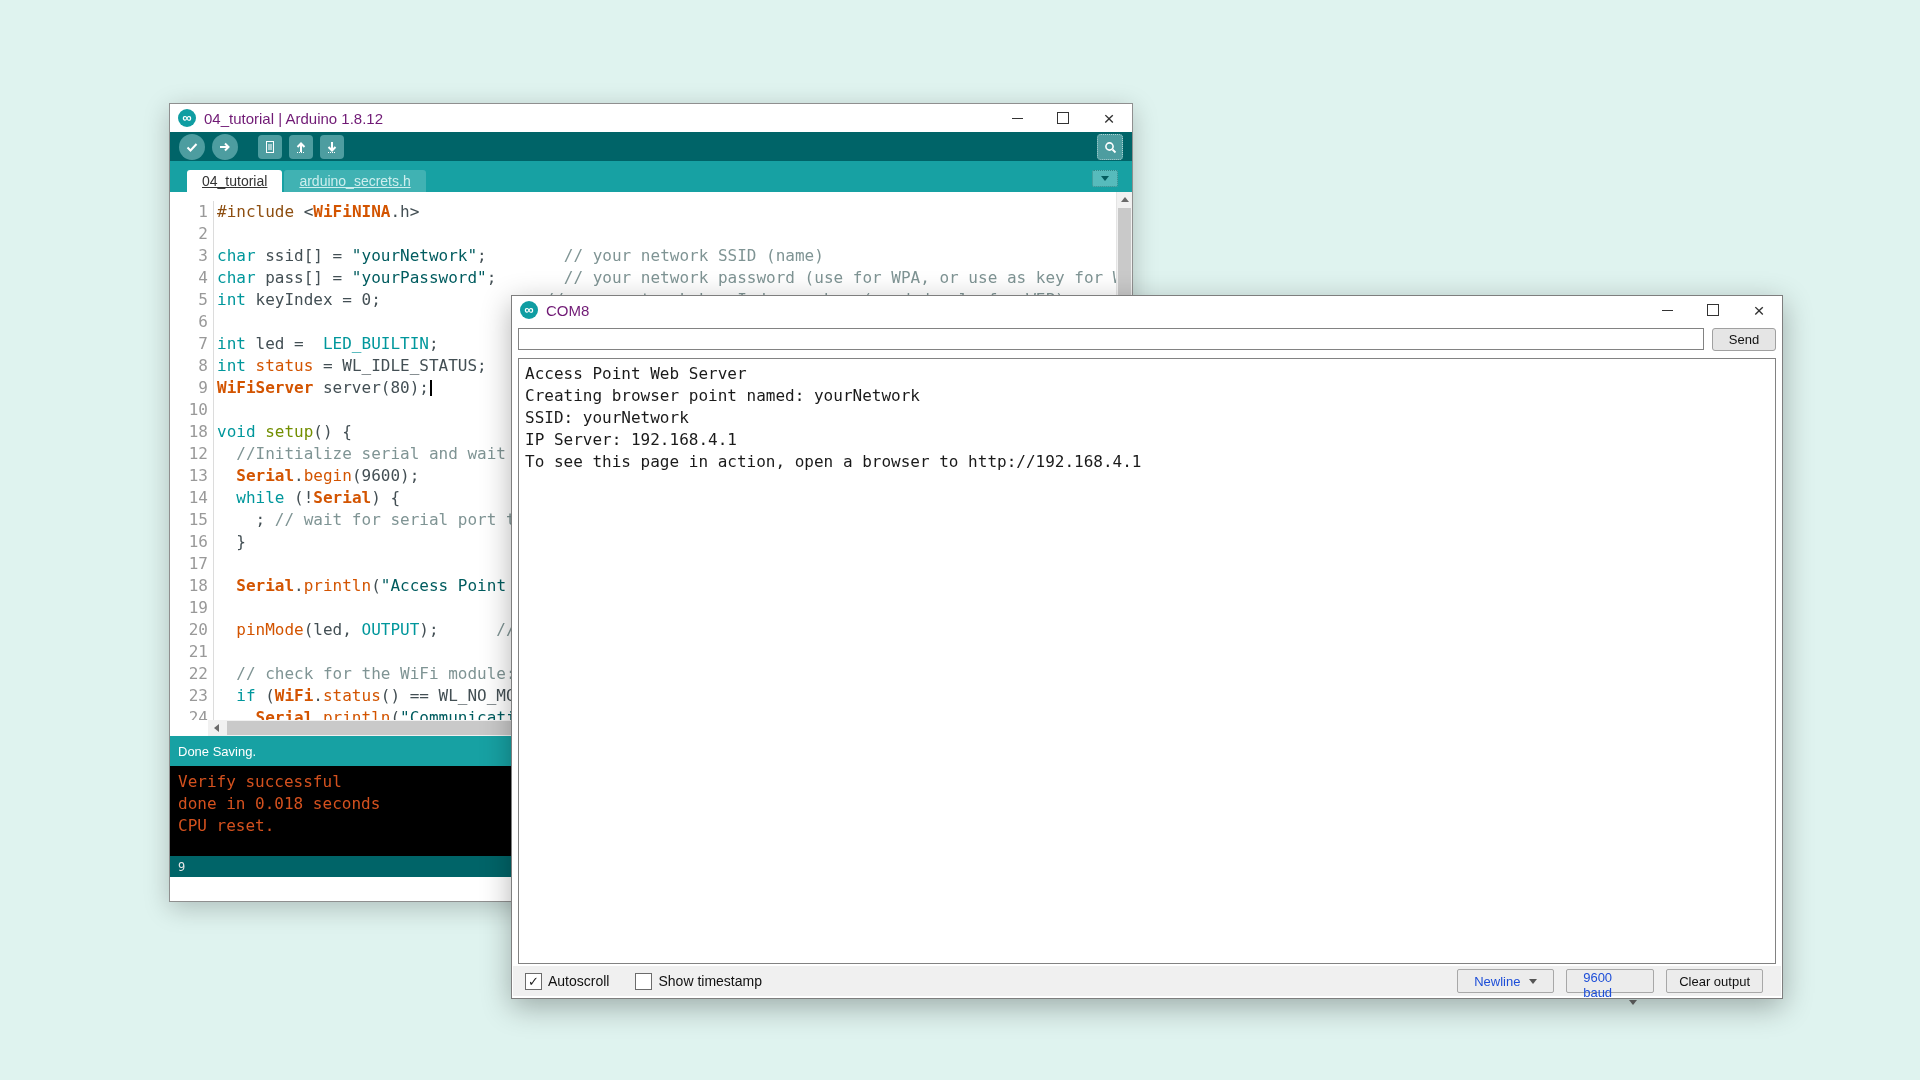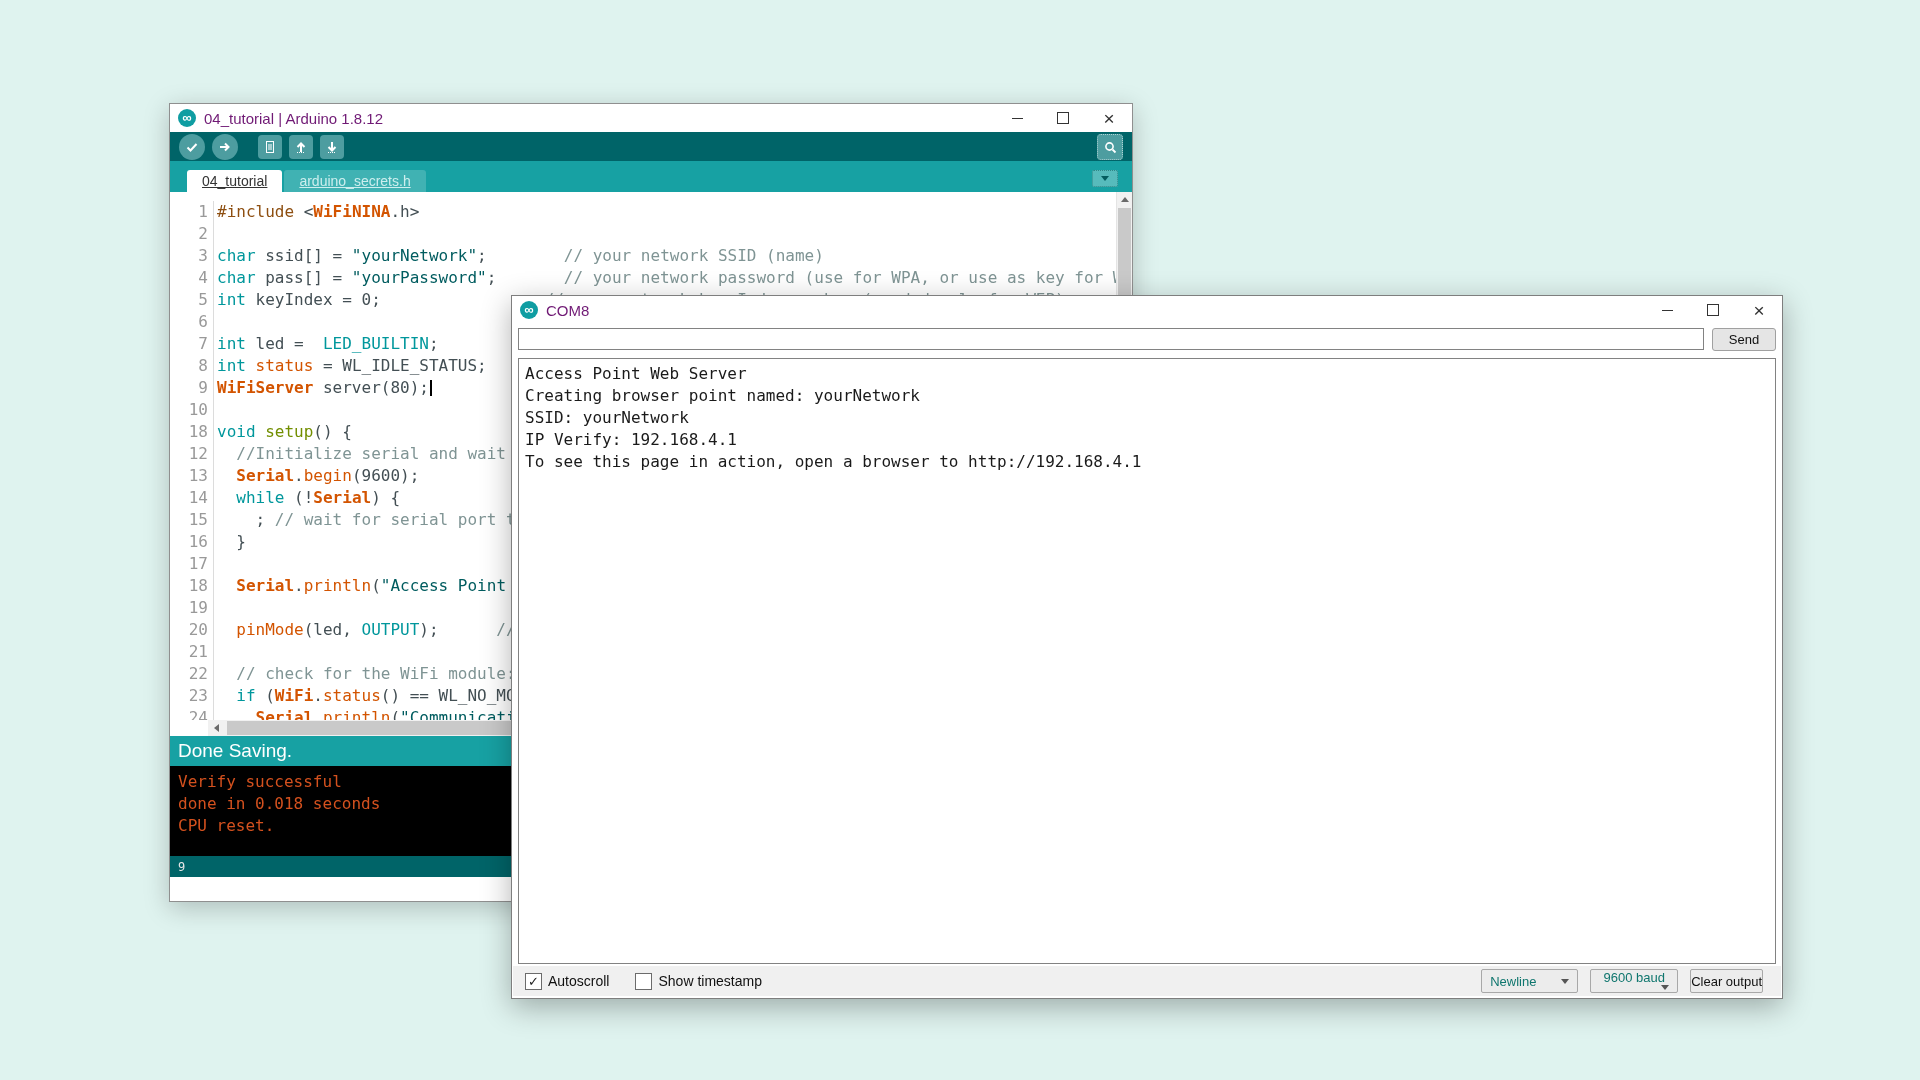--- a/index.html
+++ b/index.html
@@ -48,21 +48,21 @@
   .aw-vscroll{position:absolute;right:0;top:0;bottom:0;width:15px;background:#f1f1f1;border-left:1px solid #e4e4e4;}
   .vs-arrow{height:15px;display:flex;align-items:center;justify-content:center;}
   .tri-up{width:0;height:0;border-left:4px solid transparent;border-right:4px solid transparent;border-bottom:5px solid #6a6a6a;}
   .vs-thumb{position:absolute;left:1px;right:1px;top:16px;height:96px;background:#c9c9c9;}
   .aw-hscroll{height:16px;background:#fff;position:relative;}
   .hs-track{position:absolute;left:38px;right:16px;top:0;bottom:0;background:#f1f1f1;}
   .hs-arrow{position:absolute;left:0;top:0;width:17px;height:16px;display:flex;align-items:center;justify-content:center;}
   .tri-left{width:0;height:0;border-top:4px solid transparent;border-bottom:4px solid transparent;border-right:5px solid #6a6a6a;}
   .hs-thumb{position:absolute;left:19px;top:1px;bottom:1px;width:600px;background:#c9c9c9;}
   .aw-statusbar{height:30px;background:#17A1A3;display:flex;align-items:center;}
-  .aw-statusbar span{color:#fff;font-size:19px;padding-left:8px;}
+  .aw-statusbar span{color:#fff;font-size:13px;padding-left:8px;}
   .aw-console{height:90px;background:#000;padding:5px 0 0 8px;box-sizing:border-box;
     font-family:"DejaVu Sans Mono","Liberation Mono",monospace;font-size:16px;line-height:22px;color:#d4511e;overflow:hidden;}
   .aw-linestatus{height:21px;background:#006468;display:flex;align-items:center;}
   .aw-linestatus span{color:#e8e8e8;font-size:12px;font-family:"DejaVu Sans Mono",monospace;padding-left:8px;}
   
   .serial-window{left:511px;top:295px;width:1272px;height:704px;z-index:2;border:1px solid #7e7e7e;box-shadow:0 8px 28px rgba(0,0,0,.30);}
   .sm-titlebar{height:28px;display:flex;align-items:center;background:#fff;}
   .sm-inputrow{position:absolute;top:32px;left:6px;right:6px;height:24px;display:flex;gap:8px;}
   .sm-input{flex:1;height:22px;border:1px solid #828282;box-sizing:border-box;font-size:14px;padding:0 4px;outline:none;background:#fff;}
   .sm-send{width:64px;height:23px;background:#e5e5e5;border:1px solid #a0a0a0;border-radius:3px;font-size:13px;color:#111;
@@ -70,24 +70,24 @@
   .sm-output{position:absolute;top:62px;left:6px;right:6px;bottom:34px;border:1px solid #828282;background:#fff;
     padding:4px 6px;box-sizing:border-box;font-family:"DejaVu Sans Mono","Liberation Mono",monospace;font-size:16px;
     line-height:22px;color:#1a1a1a;overflow:hidden;white-space:pre;}
   .sm-bottom{position:absolute;left:1px;right:1px;bottom:2px;height:30px;background:#f0f0f0;display:flex;align-items:center;padding-left:12px;box-sizing:border-box;}
   .checkbox{width:15px;height:15px;border:1px solid #6b6b6b;background:#fff;display:flex;align-items:center;justify-content:center;flex:0 0 auto;}
   .checkbox .check{font-size:13px;line-height:13px;color:#222;}
   .cb-label{font-size:14px;color:#111;margin-left:6px;white-space:nowrap;}
   .cb-space{width:26px;flex:0 0 auto;}
   .sm-right{margin-left:auto;display:flex;align-items:center;gap:12px;margin-right:18px;}
   .combo{width:97px;height:24px;background:#ececec;border:1px solid #a8a8a8;border-radius:2px;display:flex;align-items:center;
-    padding:0 8px;box-sizing:border-box;font-size:13px;color:#0f766e;}
+    padding:0 16px;box-sizing:border-box;font-size:13px;color:#1d4ed8;}
   .combo-baud{width:88px;flex-direction:column;}
   .combo .caret{margin-left:auto;width:0;height:0;border-left:4px solid transparent;border-right:4px solid transparent;border-top:5px solid #555;}
-  .sm-clear{height:24px;padding:0 0;background:#ececec;border:1px solid #a8a8a8;border-radius:2px;font-size:13px;color:#111;
+  .sm-clear{height:24px;padding:0 12px;background:#ececec;border:1px solid #a8a8a8;border-radius:2px;font-size:13px;color:#111;
     font-family:"Liberation Sans",sans-serif;}
 </style>
 </head>
 <body>
 
 <div class="stage">
 
   <section class="window arduino-window">
     <div class="aw-titlebar">
       <span class="app-icon">∞</span>
@@ -228,21 +228,21 @@
             <span class="glyph-close">×</span>
           </span>
       </div>
     </div>
 
     <div class="sm-inputrow">
       <input class="sm-input" value="" style="">
       <button class="sm-send">Send</button>
     </div>
 
-    <div class="sm-output" id="serialOut"><div>Access Point Web Server</div><div>Creating browser point named: yourNetwork</div><div>SSID: yourNetwork</div><div>IP Verify: 192.168.4.1</div><div>To see this page in action, open a browser to http://192.168.4.1</div></div>
+    <div class="sm-output" id="serialOut"><div>Access Point Web Server</div><div>Creating browser point named: yourNetwork</div><div>SSID: yourNetwork</div><div>IP Server: 192.168.4.1</div><div>To see this page in action, open a browser to http://192.168.4.1</div></div>
 
     <div class="sm-bottom">
       <span class="checkbox">
           <span class="check" id="autoscrollCheck">✓</span>
         </span>
       <span class="cb-label">Autoscroll</span>
       <span class="cb-space"></span>
       <span class="checkbox">
           <span class="check" id="timestampCheck"></span>
         </span>

